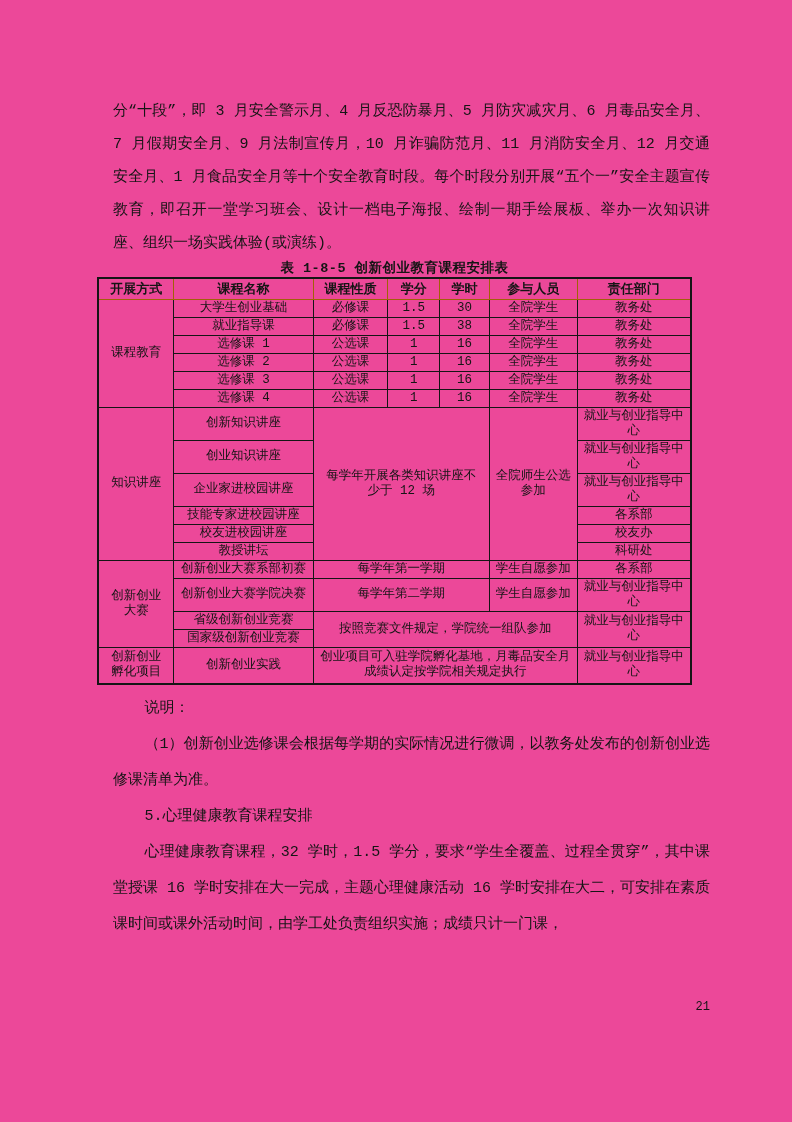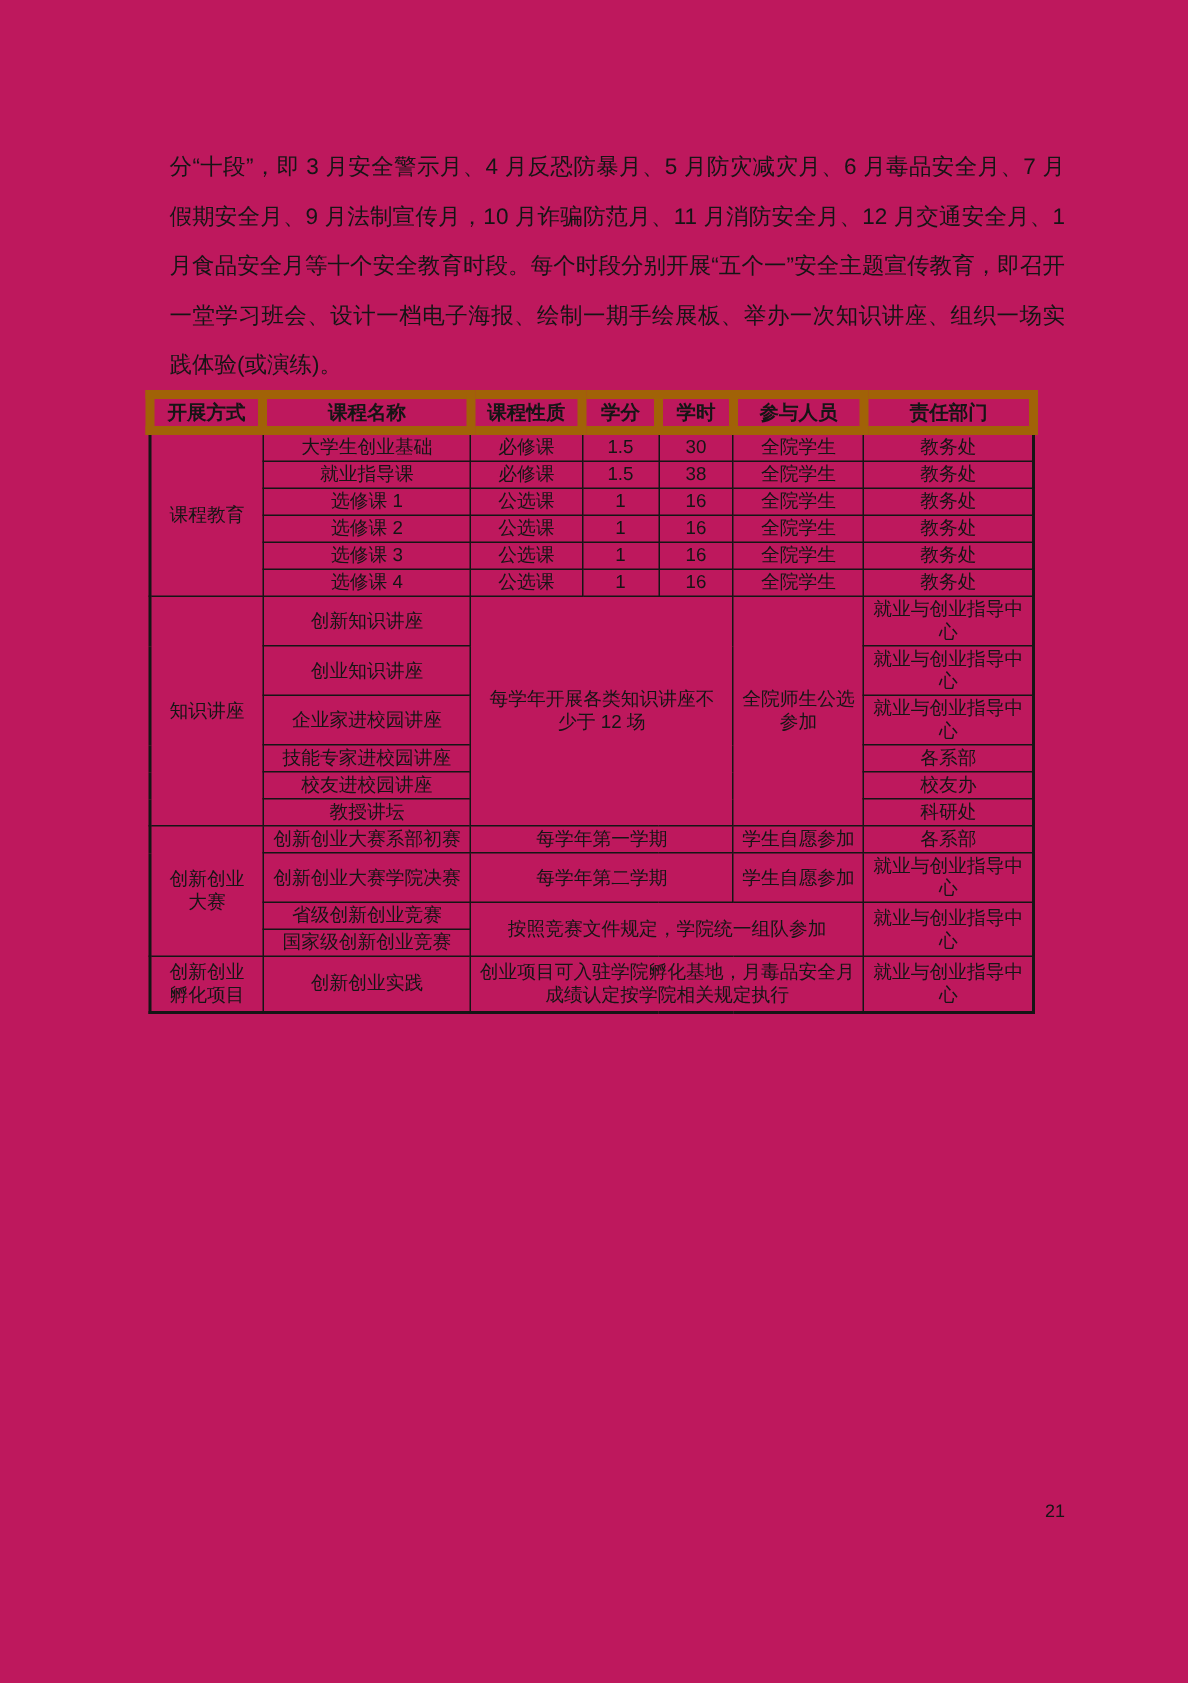--- a/index.html
+++ b/index.html
@@ -1,23 +1,23 @@
 <!DOCTYPE html>
 <html><head>
 <meta charset="utf-8">
 <style>
   * { margin: 0; padding: 0; box-sizing: border-box; }
   html, body { background: #e8e8e8; }
   .page {
     position: relative;
     width: 792px;
     height: 1122px;
-    background: #be185d;
+    background: #ec4899;
     margin: 0 auto;
-    font-family: Liberation Sans, sans-serif;
+    font-family: Liberation Mono, monospace;
     color: #151515;
     overflow: hidden;
   }
   .content {
     position: absolute;
     left: 97px;
     top: 95px;
     width: 595px;
   }
   .text-block {
@@ -40,21 +40,21 @@
     text-align: center;
     letter-spacing: 0.5px;
   }
   table.curriculum {
     width: 100%;
     border-collapse: collapse;
     border: 2px solid #151515;
     table-layout: fixed;
   }
   table.curriculum th {
-    border: 6px solid #a16207;
+    border: 1px solid #a16207;
     font-size: 13px;
     font-weight: bold;
     height: 21px;
     padding: 0 1px;
     text-align: center;
     vertical-align: middle;
   }
   table.curriculum td {
     border: 1px solid #151515;
     font-size: 12.5px;
@@ -80,20 +80,21 @@
 </head>
 <body>
 
 <div class="page">
   <div class="content">
 
     <div class="text-block">
       <p class="para">分“十段”，即 3 月安全警示月、4 月反恐防暴月、5 月防灾减灾月、6 月毒品安全月、7 月假期安全月、9 月法制宣传月，10 月诈骗防范月、11 月消防安全月、12 月交通安全月、1 月食品安全月等十个安全教育时段。每个时段分别开展“五个一”安全主题宣传教育，即召开一堂学习班会、设计一档电子海报、绘制一期手绘展板、举办一次知识讲座、组织一场实践体验(或演练)。</p>
     </div>
 
+    <div class="table-title">表 1-8-5  创新创业教育课程安排表</div>
 
     <table class="curriculum">
       <colgroup>
         <col style="width:12.8%">
           <col style="width:23.5%">
           <col style="width:12.6%">
         <col style="width:8.7%">
           <col style="width:8.4%">
           <col style="width:14.8%">
           <col style="width:19.2%">
@@ -216,17 +217,23 @@
         <td>创新创业
 孵化项目</td>
         <td>创新创业实践</td>
         <td colspan="4">创业项目可入驻学院孵化基地，月毒品安全月
 成绩认定按学院相关规定执行</td>
         <td>就业与创业指导中心</td>
       </tr>
     </tbody>
       </table>
 
+    <div class="text-block lower">
+      <p class="para indent">说明：</p>
+      <p class="para indent">（1）创新创业选修课会根据每学期的实际情况进行微调，以教务处发布的创新创业选修课清单为准。</p>
+      <p class="para indent">5.心理健康教育课程安排</p>
+      <p class="para indent">心理健康教育课程，32 学时，1.5 学分，要求“学生全覆盖、过程全贯穿”，其中课堂授课 16 学时安排在大一完成，主题心理健康活动 16 学时安排在大二，可安排在素质课时间或课外活动时间，由学工处负责组织实施；成绩只计一门课，</p>
+    </div>
 
   </div>
 
   <div class="page-number">21</div>
 </div>
 
 </body></html>

